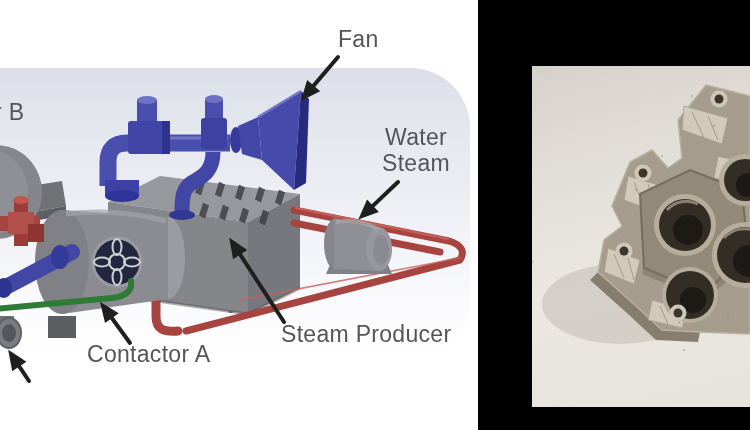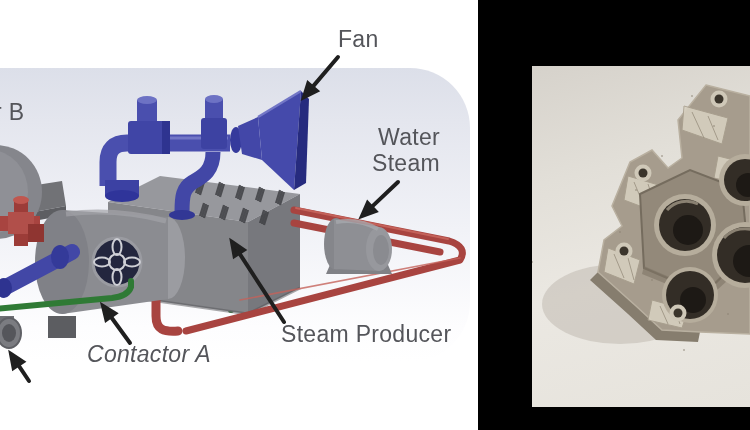--- a/index.html
+++ b/index.html
@@ -6,23 +6,23 @@
   .canvas{position:relative;width:750px;height:430px;overflow:hidden;background:#ffffff;
           font-family:"Liberation Sans", sans-serif;}
   
   .diagram-card{position:absolute;left:-60px;top:68px;width:530px;height:294px;
     border-radius:60px;
     background:linear-gradient(180deg,#dcdfe9 0%,#e4e6ee 18%,#f1f2f7 55%,#fdfdfe 88%,#ffffff 100%);}
   .machine-svg{position:absolute;left:0;top:0;width:480px;height:430px;}
   .diag-label{position:absolute;color:#54555a;font-size:23px;letter-spacing:.3px;
     line-height:26px;white-space:nowrap;}
   .lbl-fan{left:338px;top:26px;}
-  .lbl-water{left:360px;top:124px;width:80px;text-align:right;white-space:normal;}
+  .lbl-water{left:376px;top:124px;width:80px;text-align:center;white-space:normal;}
   .lbl-steam{left:281px;top:321px;}
-  .lbl-contactor-a{left:87px;top:341px;font-style:italic;}
+  .lbl-contactor-a{left:87px;top:341px;}
   .lbl-vacuum{left:32px;top:378px;}
   .lbl-b-frag{left:-6px;top:99px;}
   
   .black-backdrop{position:absolute;left:478px;top:0;width:272px;height:430px;background:#000;}
   .photo{position:absolute;left:532px;top:66px;width:218px;height:341px;overflow:hidden;
     background:linear-gradient(165deg,#d6d2cb 0%,#e2dfd8 30%,#ebe8e2 60%,#e6e3dc 100%);}
   .photo svg{position:absolute;left:0;top:0;}
 </style>
 </head>
 <body>

